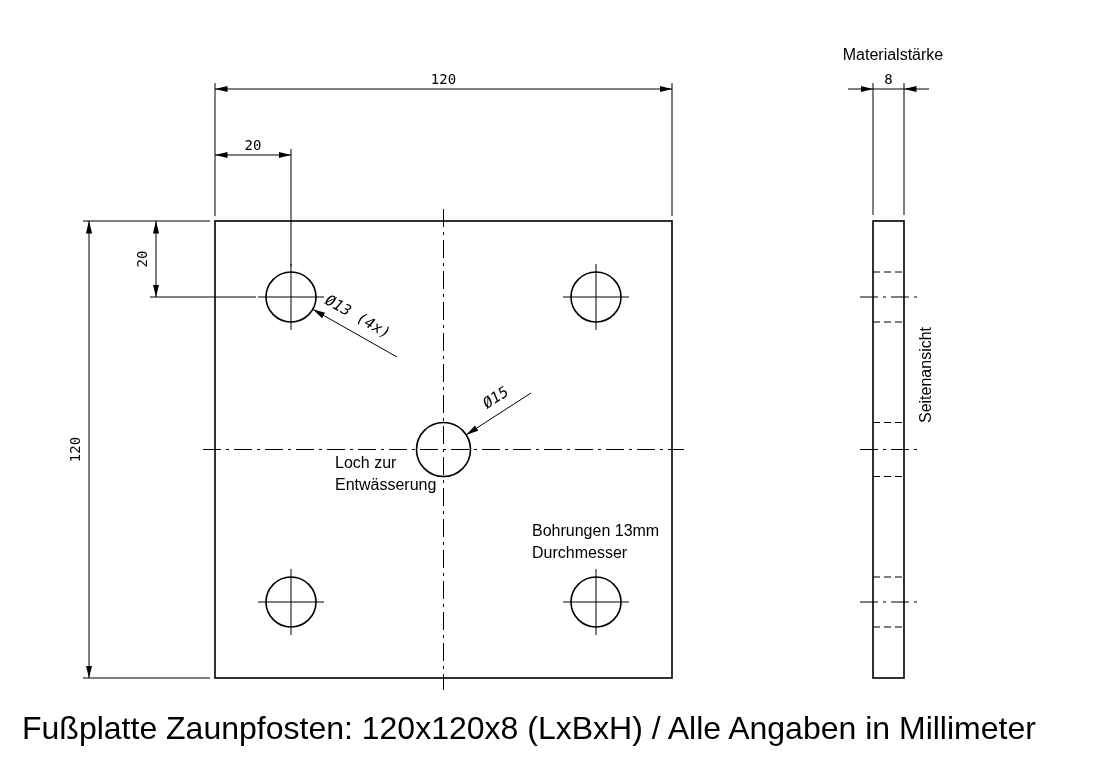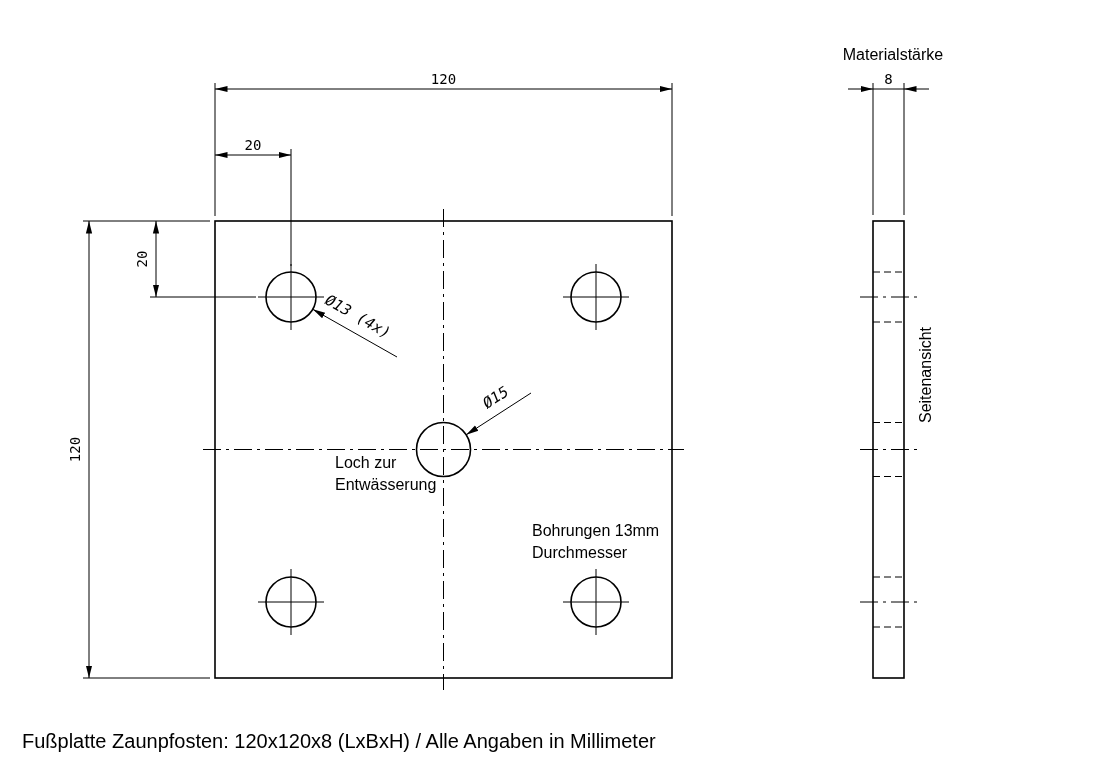--- a/index.html
+++ b/index.html
@@ -9,21 +9,21 @@
   
   .outline{stroke:#000;stroke-width:1.6;fill:none;}
   .thin{stroke:#000;stroke-width:1;fill:none;}
   .cl{stroke:#000;stroke-width:1;fill:none;stroke-dasharray:18 5 3 5;}
   .hid{stroke:#000;stroke-width:1;fill:none;stroke-dasharray:7 4;}
   
   text{stroke:none;fill:#000;}
   .dimtxt{font-family:"DejaVu Sans Mono",monospace;font-size:14px;}
   .cadlbl{font-family:"DejaVu Sans Mono",monospace;font-size:15px;font-style:italic;}
   .note{font-family:"Liberation Sans",sans-serif;font-size:16px;}
-  .caption{position:absolute;left:22px;top:730px;font-size:20px;line-height:1.1;
+  .caption{position:absolute;left:22px;top:711px;font-size:32px;line-height:1.1;
            font-family:"Liberation Sans",sans-serif;white-space:nowrap;}
 </style>
 </head>
 <body>
 
 <div class="page">
 
 <svg width="1117" height="765" viewBox="0 0 1117 765">
   <defs>
     <marker id="arr" markerWidth="14" markerHeight="9" refX="12.5" refY="4" orient="auto-start-reverse" markerUnits="userSpaceOnUse">

